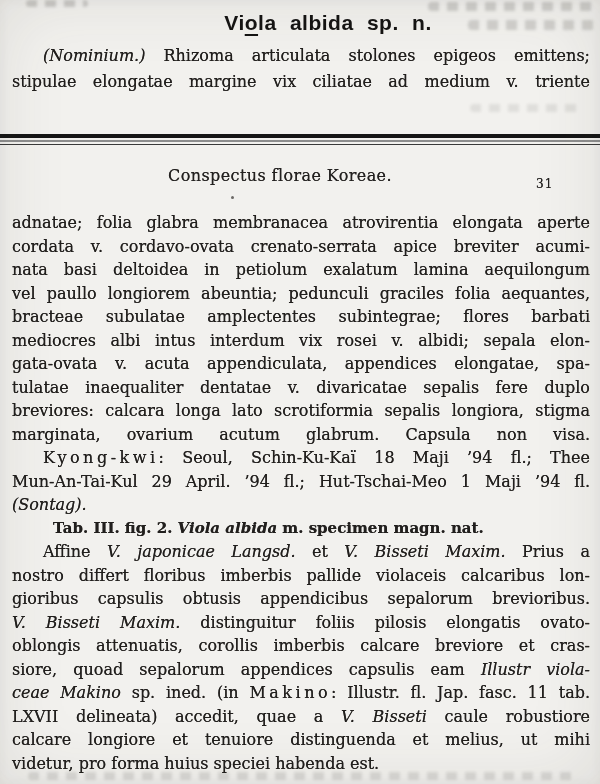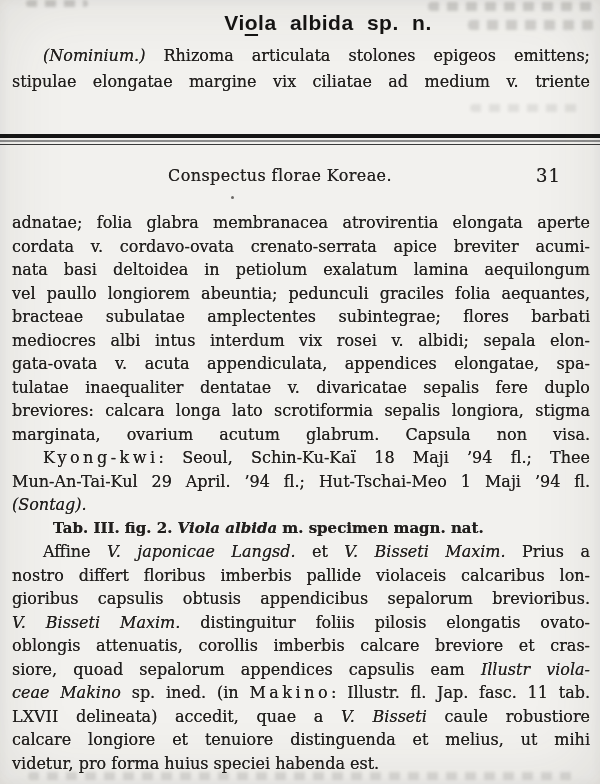--- a/index.html
+++ b/index.html
@@ -38,21 +38,21 @@
   .sp{letter-spacing:3.5px;margin-top:24px;}
   
   .divider{position:absolute;left:0;width:600px;}
   .rule-thick{top:134px;height:4px;background:#151515;}
   .rule-mid{top:140px;height:2px;background:#8d8d8d;}
   .rule-thin{top:144px;height:1px;background:#3a3a3a;}
   
   .running{position:absolute;top:166px;left:-20px;width:600px;text-align:center;
     font-size:16px;letter-spacing:.4px;color:#232120;
     text-shadow:0 0 .5px rgba(35,32,30,.8);}
-  .pagenum{position:absolute;top:165px;left:536px;font-size:18px;letter-spacing:1px;
+  .pagenum{position:absolute;top:177px;left:536px;font-size:12px;letter-spacing:1px;
     color:#232120;text-shadow:0 0 .5px rgba(35,32,30,.8);}
   
   .ghost{
     position:absolute;border-radius:4px;filter:blur(1.6px);
     background:repeating-linear-gradient(90deg, rgba(90,88,85,.55) 0 11px, rgba(90,88,85,0) 11px 19px);
   }
   .g1{top:2px;left:428px;width:168px;height:9px;opacity:.42;}
   .g2{top:20px;left:468px;width:128px;height:10px;opacity:.40;}
   .g3{top:0px;left:26px;width:62px;height:7px;opacity:.45;}
   .g4{top:772px;left:28px;width:548px;height:8px;opacity:.30;}

